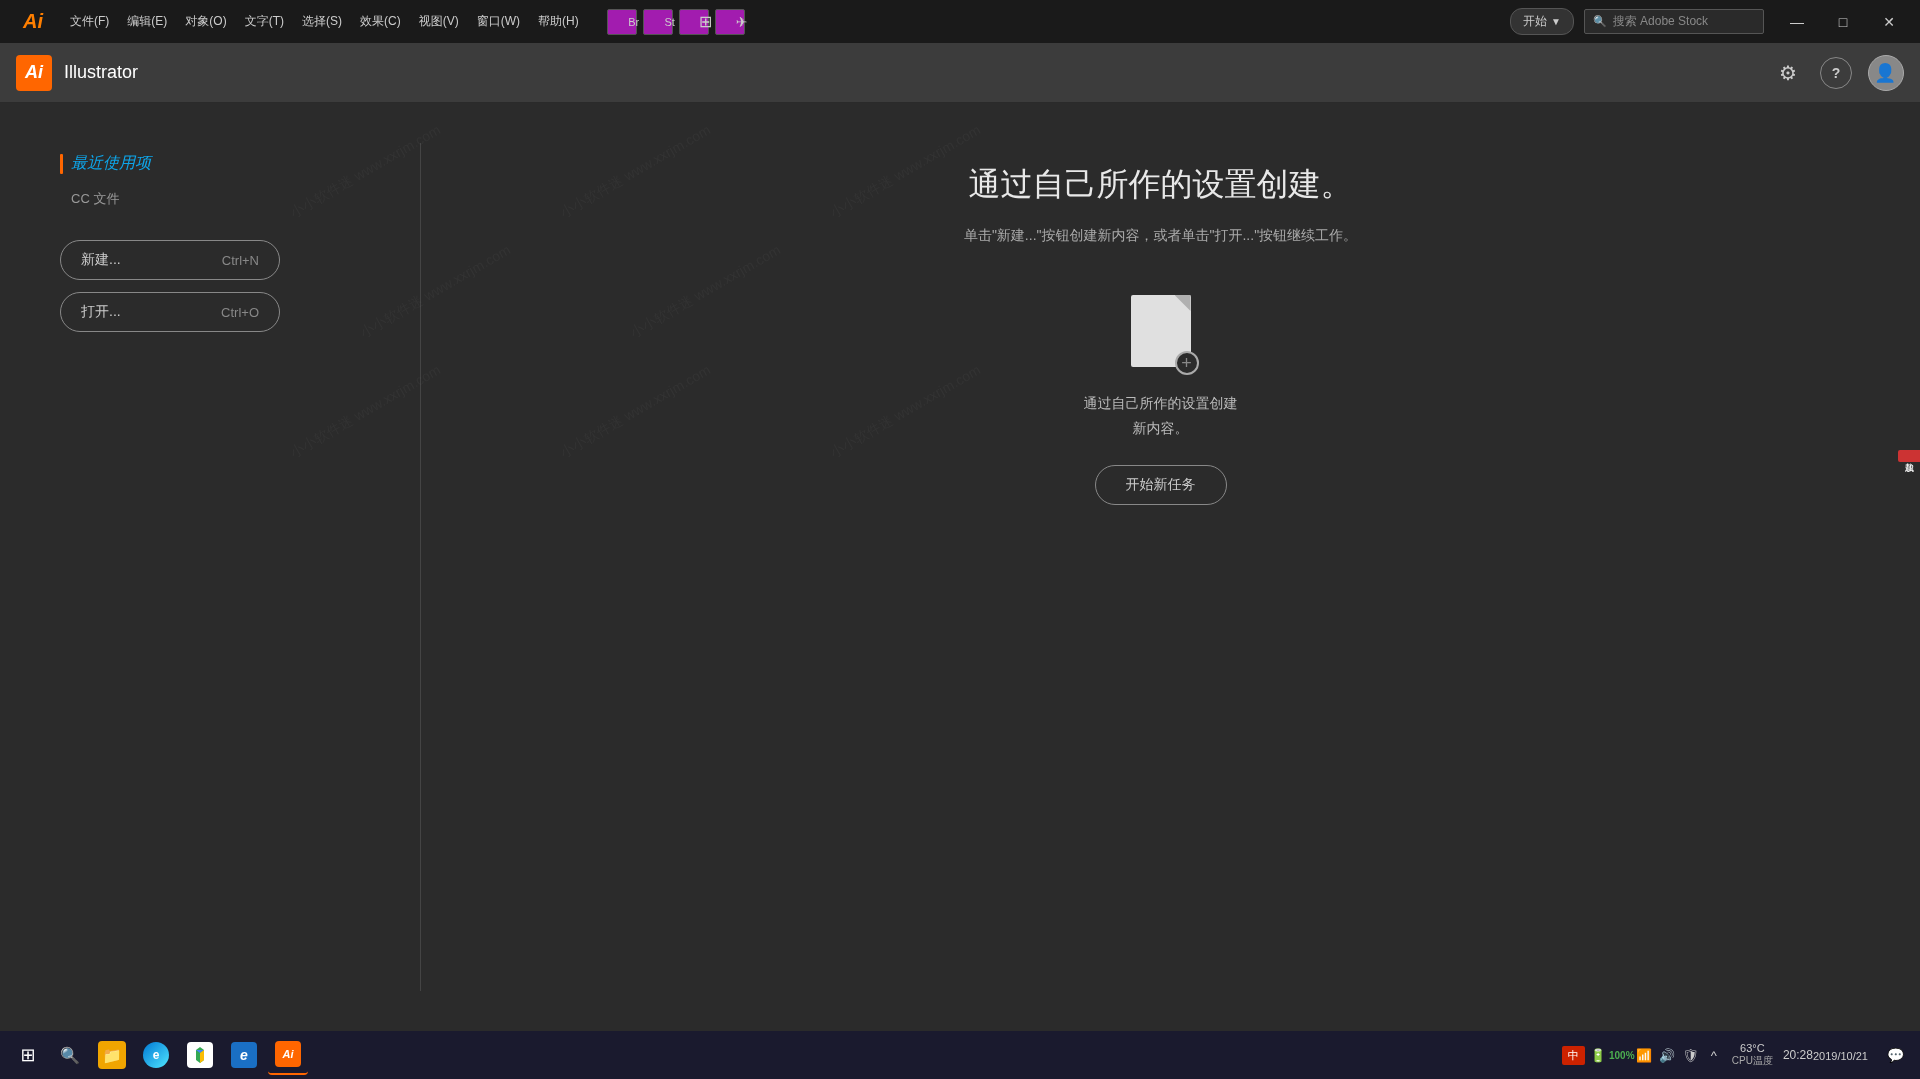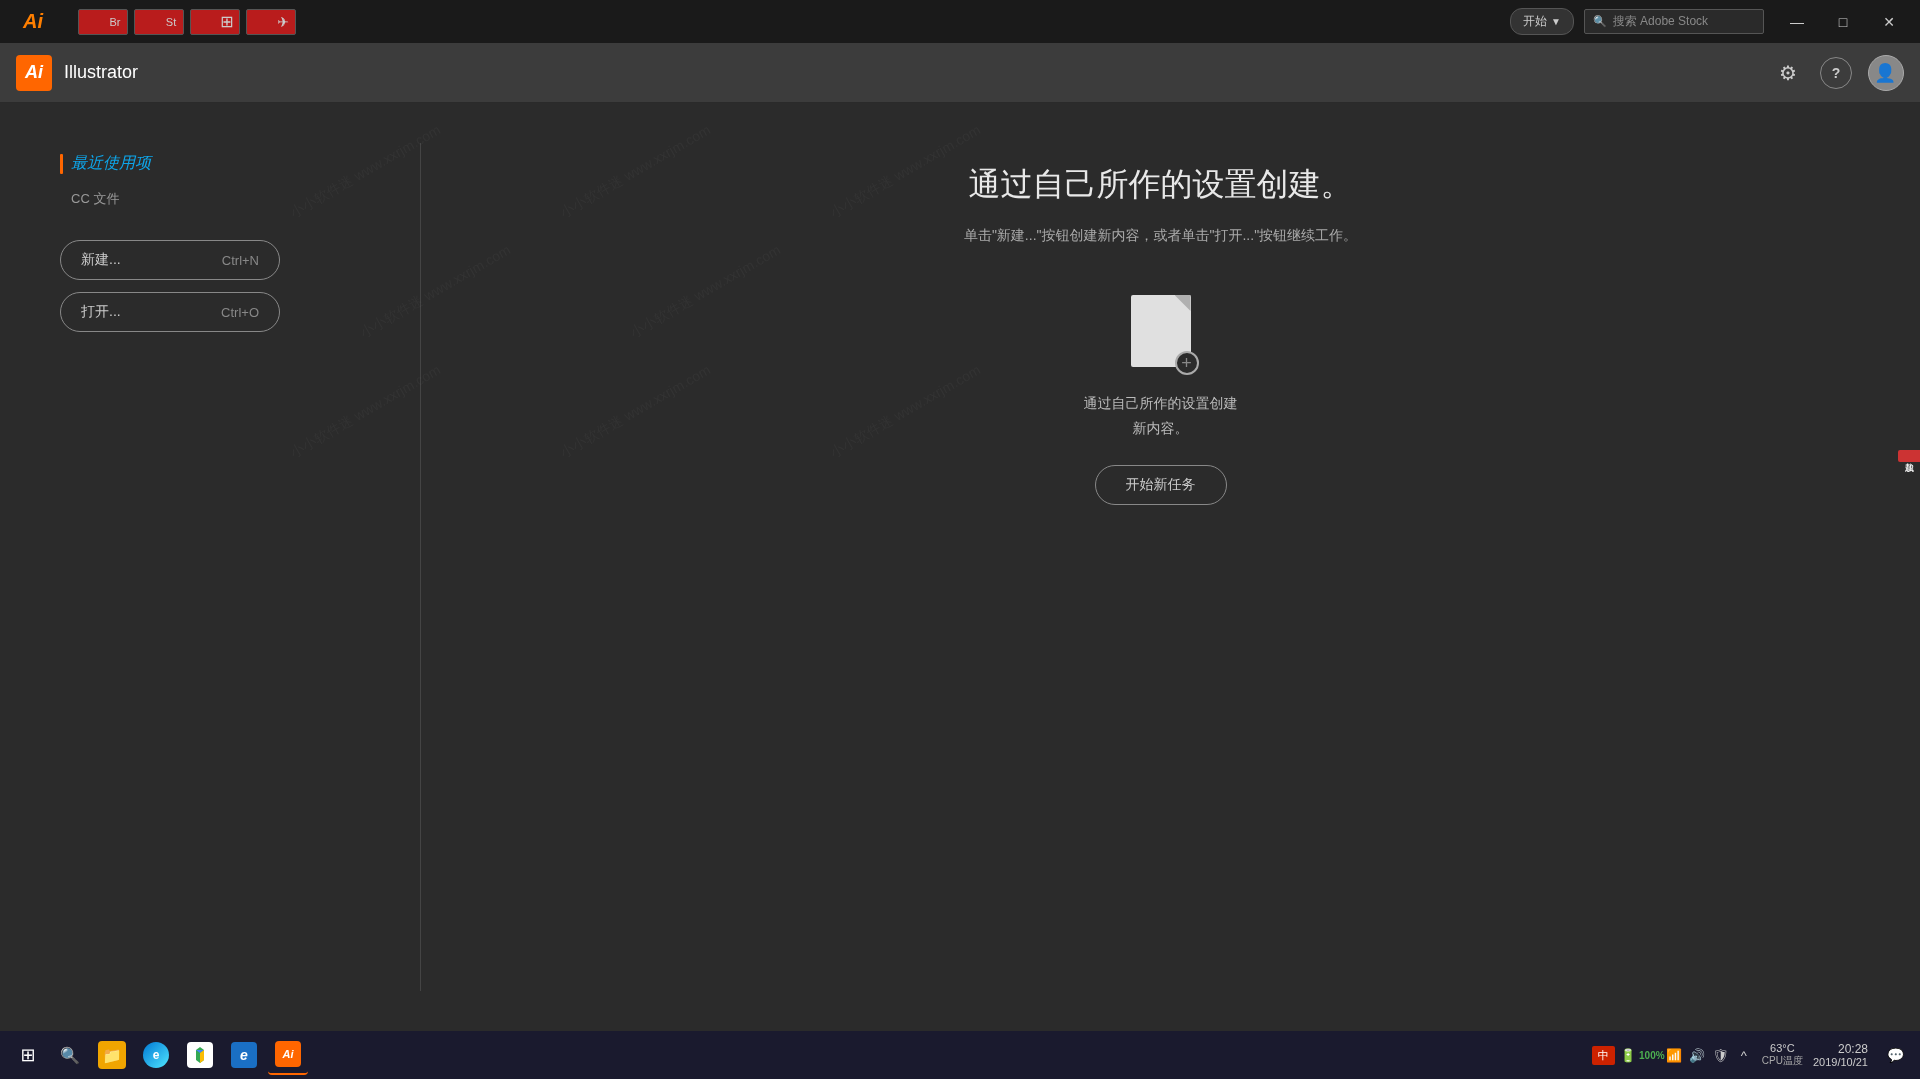--- a/index.html
+++ b/index.html
@@ -47,23 +47,23 @@
       white-space: nowrap;
     }
 
     .toolbar-icons {
       display: flex;
       align-items: center;
       gap: 6px;
       margin-left: 20px;
     }
     .toolbar-icon-btn {
-      width: 50px;
+      width: 30px;
       height: 26px;
-      background: #b91c1c;
+      background: #a21caf;
       border: 1px solid #555;
       display: flex;
       align-items: center;
       justify-content: center;
       cursor: pointer;
       color: #ccc;
       font-size: 11px;
       border-radius: 2px;
       padding-left: 24px;
     }
@@ -449,21 +449,21 @@
       display: flex;
       align-items: center;
       justify-content: center;
       font-size: 13px;
       cursor: pointer;
       color: #ccc;
     }
     .battery-green { color: #4caf50; font-weight: bold; }
     .clock-area {
       display: flex;
-      flex-direction: column;
+      flex-direction: row;
       align-items: flex-end;
       margin-right: 8px;
       cursor: pointer;
     }
     .clock-time { color: #ccc; font-size: 12px; }
     .clock-date { color: #ccc; font-size: 11px; }
     .notification-btn {
       width: 32px;
       height: 32px;
       display: flex;
@@ -492,20 +492,31 @@
       border-radius: 2px;
       cursor: pointer;
     }
     .sogou-text { color: white; font-size: 11px; }
   </style>
 </head>
 <body>
 
 <div id="system-menubar">
   <div class="ai-logo-top">Ai</div>
+  <div class="menu-items">
+    <span class="menu-item">文件(F)</span>
+    <span class="menu-item">编辑(E)</span>
+    <span class="menu-item">对象(O)</span>
+    <span class="menu-item">文字(T)</span>
+    <span class="menu-item">选择(S)</span>
+    <span class="menu-item">效果(C)</span>
+    <span class="menu-item">视图(V)</span>
+    <span class="menu-item">窗口(W)</span>
+    <span class="menu-item">帮助(H)</span>
+  </div>
   <div class="toolbar-icons">
     <div class="toolbar-icon-btn">Br</div>
     <div class="toolbar-icon-btn">St</div>
     <div class="toolbar-icon-btn" style="font-size:16px;">⊞</div>
     <div class="toolbar-icon-btn" style="font-size:14px;">✈</div>
   </div>
   <div class="spacer"></div>
   <div class="top-right-controls">
     <button class="start-btn">
       <span>开始</span>

